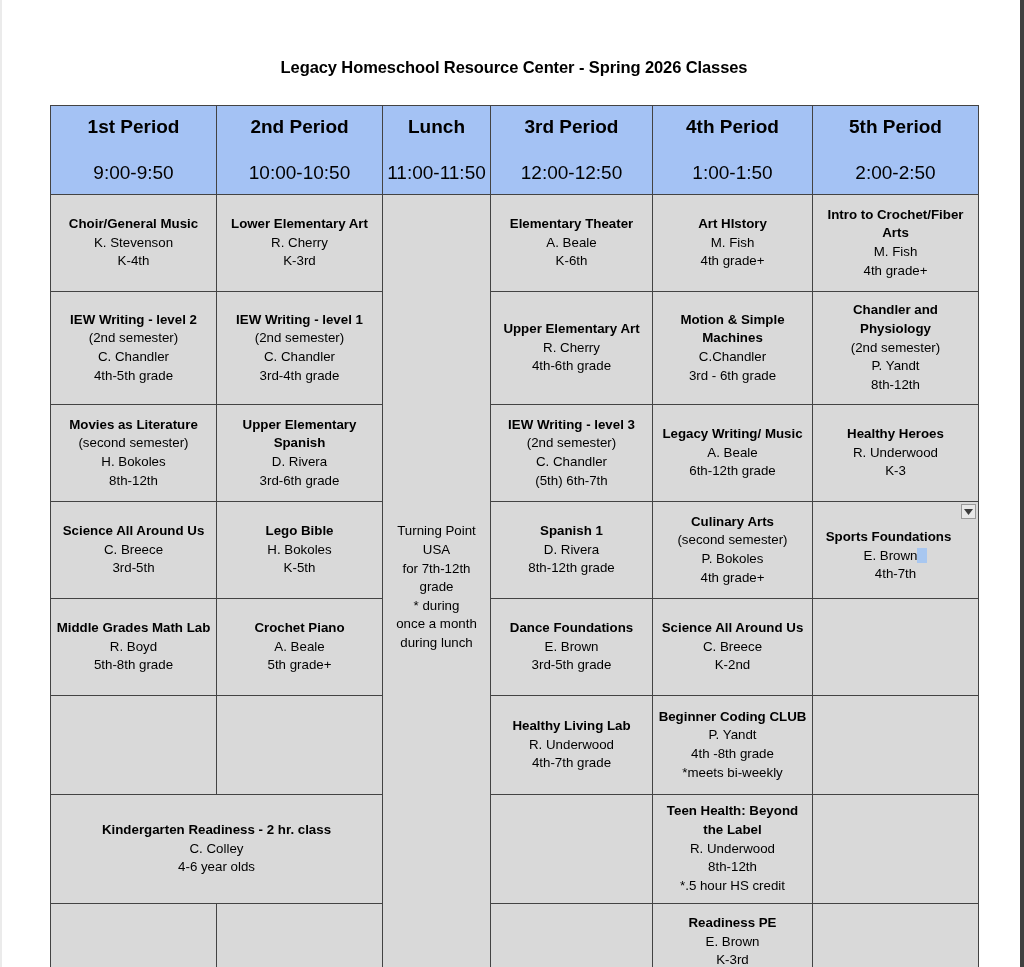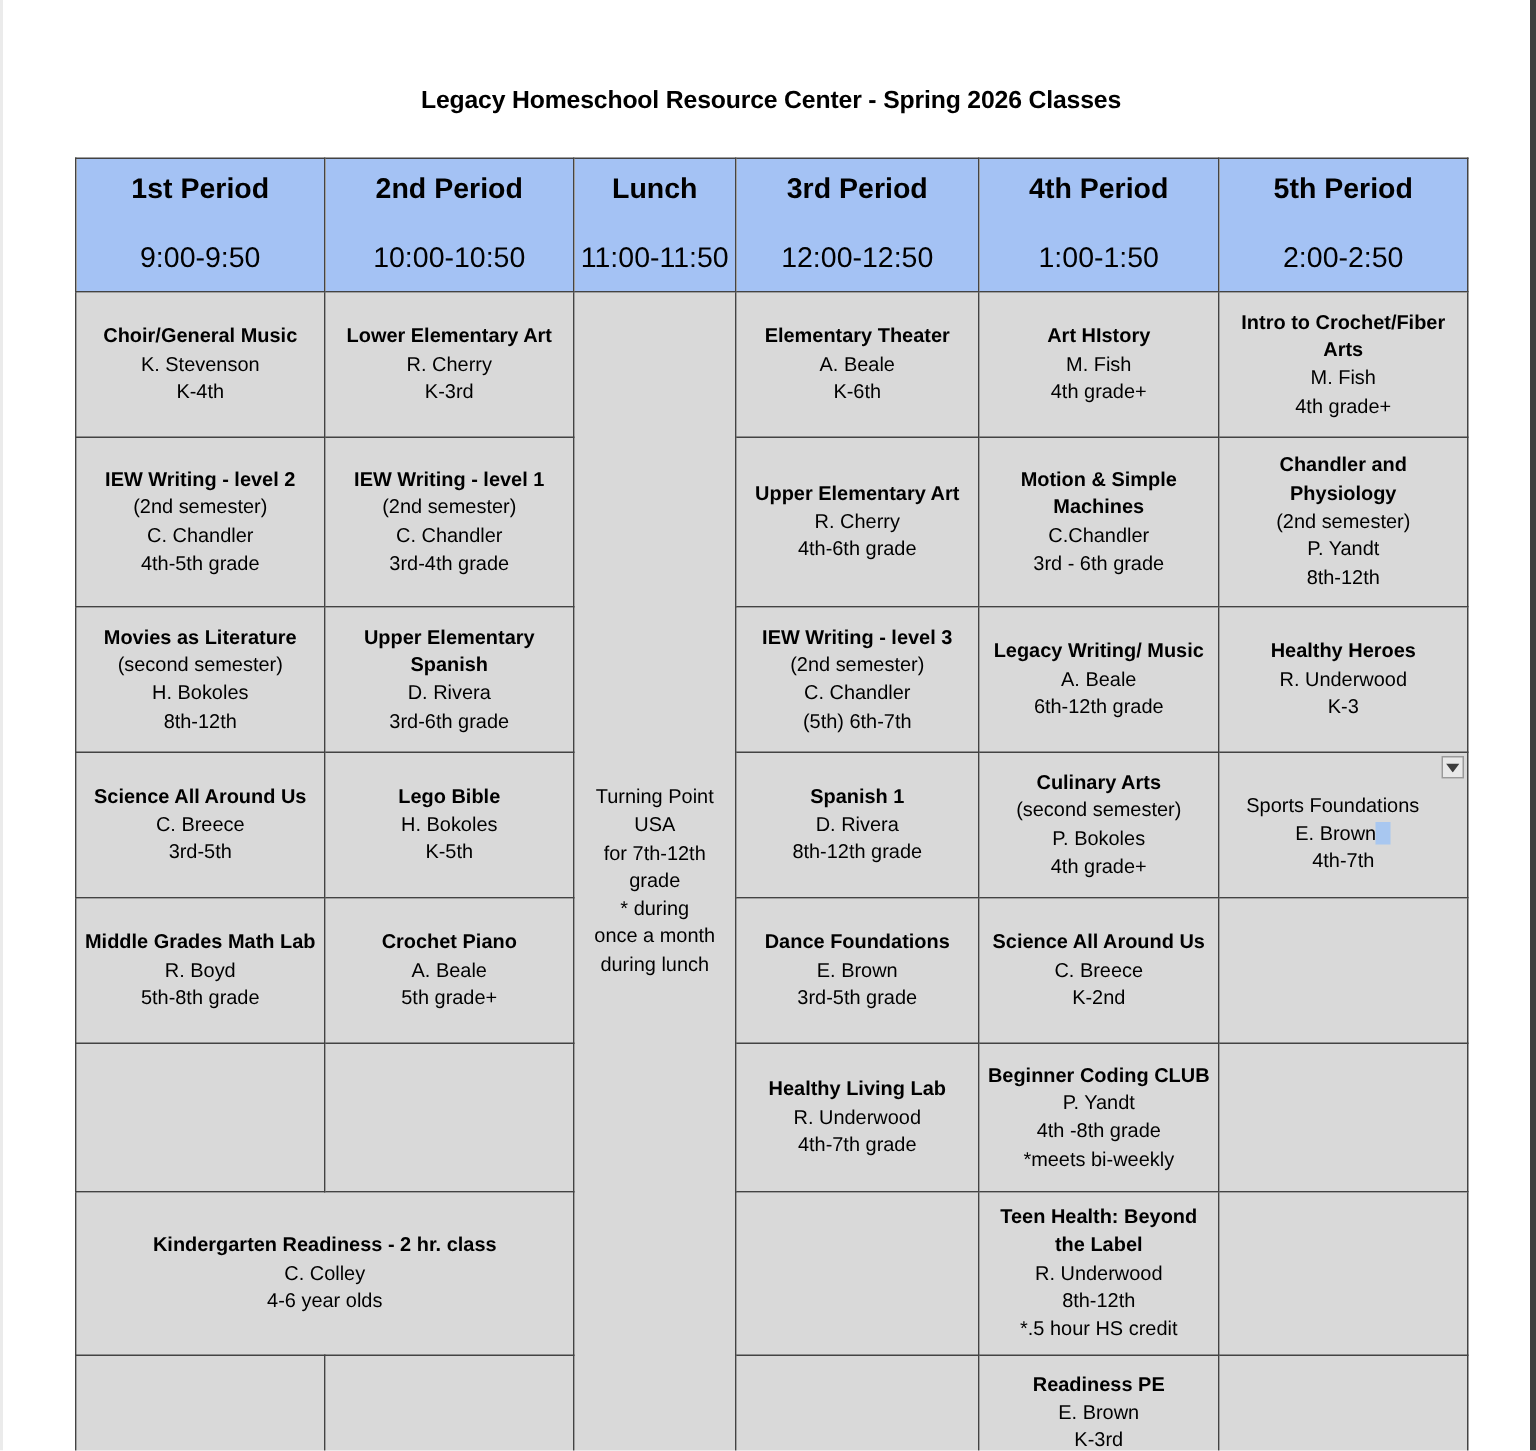--- a/index.html
+++ b/index.html
@@ -88,21 +88,21 @@
     font-weight: normal;
   }
   .empty-cell { }
 
   
   .clip-host {
     position: relative;
   }
   .clip-title {
     display: block;
-    font-weight: normal;
+    font-weight: bold;
     white-space: nowrap;
     overflow: hidden;
     text-overflow: clip;
     padding-right: 14px;
     margin-top: 12px;
   }
   .dropdown-btn {
     position: absolute;
     top: 2px;
     right: 2px;

